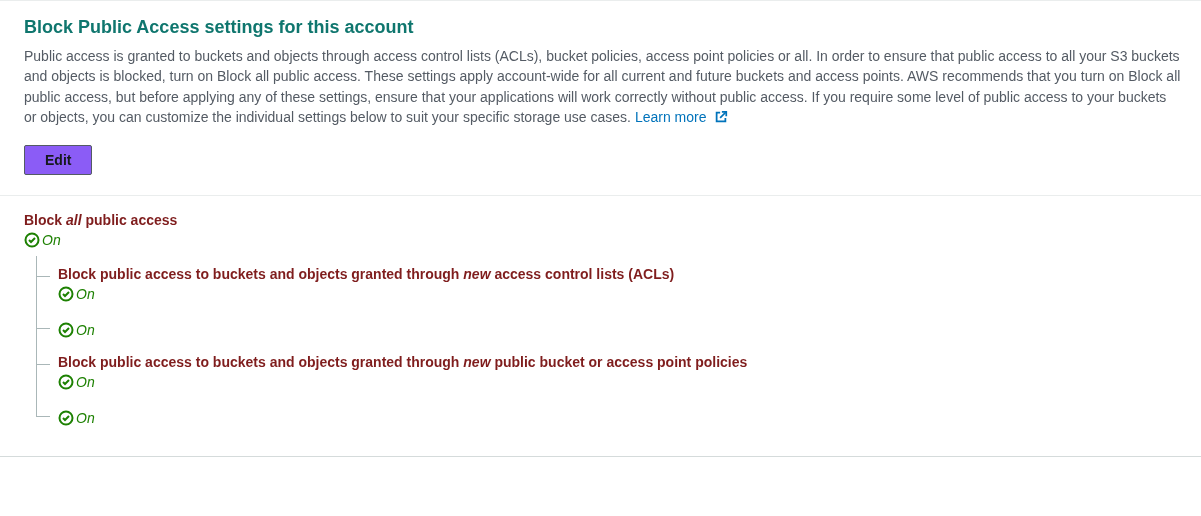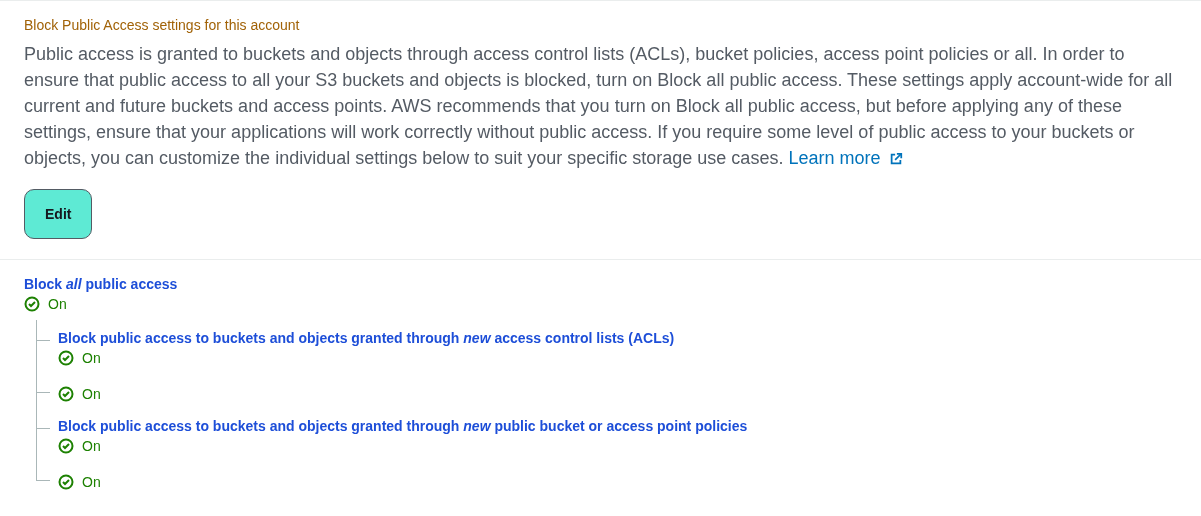--- a/index.html
+++ b/index.html
@@ -16,71 +16,72 @@
   .panel {
     border-top: 1px solid #eaeded;
     border-bottom: 1px solid #d5dbdb;
     background: #ffffff;
   }
   .panel-header {
     padding: 16px 20px 20px 24px;
     border-bottom: 1px solid #eaeded;
   }
   .panel-title {
-    font-size: 14px;
-    font-weight: 400;
-    color: #a16207;
+    font-size: 18px;
+    font-weight: 700;
+    color: #0f766e;
     margin-bottom: 8px;
   }
   .panel-desc {
-    font-size: 18px;
+    font-size: 14px;
     line-height: 1.45;
     color: #545b64;
     margin-top: 6px;
   }
   .link {
     color: #0073bb;
     text-decoration: none;
   }
   .ext-icon {
     display: inline-block;
     vertical-align: -2px;
     margin-left: 4px;
   }
   .edit-btn {
     margin-top: 16px;
     display: inline-block;
-    background: #5eead4;
+    background: #8b5cf6;
     border: 1px solid #545b64;
     color: #16191f;
     font-size: 14px;
     font-weight: 700;
-    padding: 16px 20px;
-    border-radius: 10px;
+    padding: 6px 20px;
+    border-radius: 2px;
     cursor: pointer;
   }
   .panel-body {
     padding: 16px 20px 24px 24px;
   }
   .top-setting {
     margin-bottom: 8px;
   }
   .setting-title {
     font-size: 14px;
     font-weight: 700;
-    color: #1d4ed8;
+    color: #7f1d1d;
   }
   .setting-title .em {
     font-style: italic;
   }
   .status-row {
     display: flex;
     align-items: center;
-    gap: 8px;
+    gap: 2px;
     margin-top: 4px;
+    font-style: italic;
   }
   .status-text {
     color: #1d8102;
     font-size: 14px;
   }
   .check-icon {
     width: 16px;
     height: 16px;
     flex-shrink: 0;
   }

